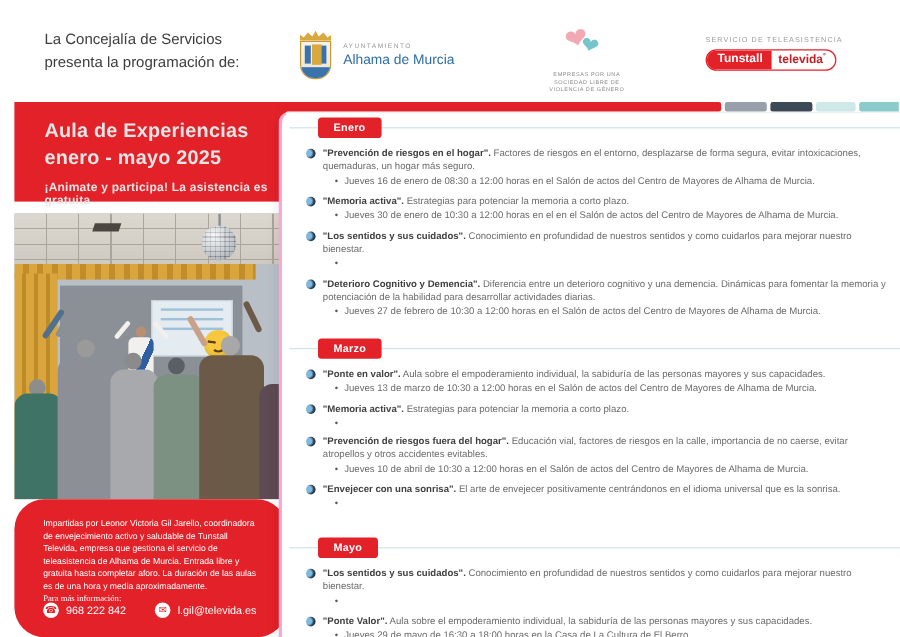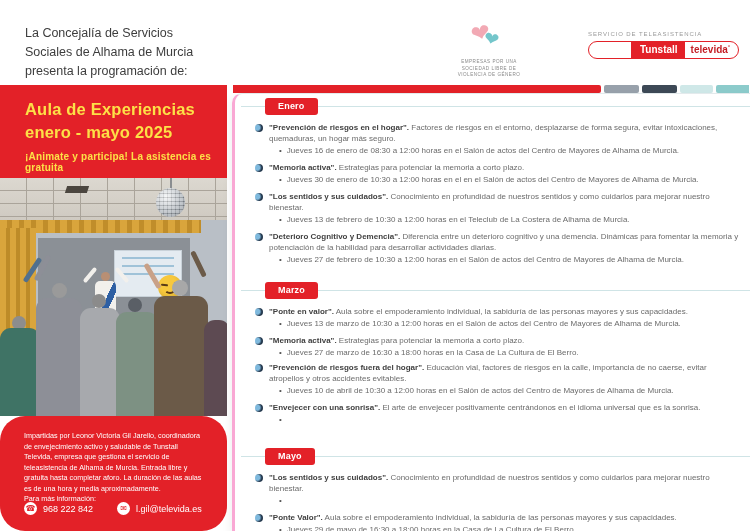--- a/index.html
+++ b/index.html
@@ -1,22 +1,22 @@
 <!DOCTYPE html>
 <html><head>
 <meta charset="utf-8">
 <style>
   html,body{margin:0;padding:0;background:#fff;}
   .page{position:relative;width:750px;height:531px;background:#ffffff;overflow:hidden;
         font-family:"Liberation Sans",sans-serif;-webkit-font-smoothing:antialiased;}
 
   
-  .left{position:absolute;left:0;top:0;width:227px;height:531px;background:#fff;}
+  .left{position:absolute;left:12px;top:0;width:227px;height:531px;background:#fff;}
   .intro{position:absolute;left:25px;top:24px;font-size:12.5px;line-height:19px;color:#3d3d3d;}
-  .banner{position:absolute;left:0;top:85px;width:227px;height:93px;background:#e32128;color:#fde047;}
+  .banner{position:absolute;left:0;top:85px;width:227px;height:83px;background:#e32128;color:#e5e5e5;}
   .banner-title{margin:13px 0 0 25px;font-size:16.5px;font-weight:bold;line-height:23px;letter-spacing:.2px;}
   .banner-sub{margin:7px 0 0 25px;font-size:10px;font-weight:bold;letter-spacing:.2px;}
 
   
   .photo{position:absolute;left:0;top:178px;width:227px;height:238px;background:#b9bfc6;overflow:hidden;}
   .ceiling{position:absolute;top:0;left:0;right:0;height:42px;
     background:repeating-linear-gradient(90deg,transparent 0 26px,#aaa49a 26px 27px),
                repeating-linear-gradient(180deg,transparent 0 12px,#aaa49a 12px 13px),
                linear-gradient(#dcd8d0,#cfcac1);}
   .vent{position:absolute;top:8px;left:66px;width:22px;height:7px;background:#4b463f;transform:skewX(-18deg);}
@@ -45,21 +45,21 @@
     border-left-color:transparent;border-right-color:transparent;border-radius:0 0 12px 12px;box-sizing:border-box;}
   .steps{position:absolute;top:150px;left:72px;width:42px;height:34px;
     background:repeating-linear-gradient(180deg,#b35444 0 6px,#c9a77c 6px 12px);}
   .floor{position:absolute;bottom:0;left:0;right:0;height:30px;background:#c9c2b2;}
   .p{position:absolute;bottom:0;border-radius:11px 11px 0 0;}
   .head{position:absolute;border-radius:50%;}
   .arm{position:absolute;width:5px;height:28px;border-radius:3px;}
 
   .footer{position:absolute;left:0;top:416px;width:227px;height:115px;background:#e32128;color:#fff;border-radius:25px;}
   .footer-text{margin:15px 22px 0 24px;font-size:7.2px;line-height:10.5px;}
-  .footer-info{margin:0 22px 0 24px;font-size:7.2px;line-height:10.5px;}
+  .footer-info{margin:0 22px 0 24px;font-size:7.2px;line-height:10.5px;font-family:Liberation Serif, serif;}
   .contacts{position:absolute;left:24px;top:86px;display:flex;gap:24px;align-items:center;}
   .contact{display:flex;align-items:center;gap:6px;font-size:9px;}
   .circle-icon{width:13px;height:13px;border-radius:50%;background:#fff;color:#e32128;font-size:8px;
     display:flex;align-items:center;justify-content:center;font-family:"DejaVu Sans",sans-serif;}
 
   
   .ayto{position:absolute;left:250px;top:25px;display:flex;gap:10px;align-items:center;}
   .shield{width:26px;height:41px;}
   .crown{height:9px;background:#d9a93f;
     clip-path:polygon(0 100%,0 45%,12% 70%,25% 22%,40% 60%,50% 8%,60% 60%,75% 22%,88% 70%,100% 45%,100% 100%);}
@@ -75,21 +75,21 @@
   .hearts{position:absolute;left:447px;top:22px;width:84px;text-align:center;}
   .hearts-glyphs{height:32px;position:relative;font-family:"DejaVu Sans",sans-serif;}
   .heart1{position:absolute;left:24px;top:-2px;color:#f2a9b4;font-size:23px;transform:rotate(-14deg);}
   .heart2{position:absolute;left:37px;top:6px;color:#74c6cb;font-size:18px;transform:rotate(13deg);}
   .hearts-caption{margin-top:5px;font-size:4.6px;letter-spacing:.5px;color:#8a8a8a;line-height:6.5px;}
 
   .tunstall{position:absolute;left:588px;top:31px;width:150px;}
   .tun-service{font-size:6px;color:#9a9a9a;letter-spacing:.9px;}
   .tun-brand{margin-top:4px;display:inline-flex;align-items:stretch;border:1.5px solid #e32128;
     border-radius:10px;overflow:hidden;background:#fff;}
-  .tun-left{background:#e32128;color:#fff;font-weight:bold;font-size:10px;padding:2px 7px 3px 9px;margin-left:42px;}
+  .tun-left{background:#e32128;color:#fff;font-weight:bold;font-size:10px;padding:2px 7px 3px 9px;}
   .tun-right{color:#c41e24;font-weight:bold;font-size:10px;padding:2px 8px 3px 6px;}
   .tun-mark{font-size:6px;vertical-align:super;color:#c41e24;}
 
   
   .bar{position:absolute;left:233px;top:85px;height:8px;display:flex;gap:3px;}
   .bar span{display:block;height:8px;}
   .seg-red{width:368px;background:#e32128;border-radius:0 2px 2px 0;}
   .seg-gray{width:35px;background:#98a1ab;border-radius:2px;}
   .seg-slate{width:35px;background:#3d4956;border-radius:2px;}
   .seg-pale{width:33px;background:#cfe8e8;border-radius:2px;}
@@ -115,21 +115,20 @@
   .dot{color:#555;}
 </style>
 </head>
 <body>
 
 <div class="page">
 
   <div class="left">
     <div class="intro">
       <div>La Concejalía de Servicios</div>
-      <div>Sociales de Alhama de Murcia</div>
       <div>presenta la programación de:</div>
     </div>
 
     <div class="banner">
       <div class="banner-title">
         <div>Aula de Experiencias</div>
         <div>enero - mayo 2025</div>
       </div>
       <div class="banner-sub">¡Animate y participa! La asistencia es gratuita</div>
     </div>
@@ -185,20 +184,35 @@
           <span>968 222 842</span>
         </div>
         <div class="contact">
           <span class="circle-icon">✉</span>
           <span>l.gil@televida.es</span>
         </div>
       </div>
     </div>
   </div>
 
+  <div class="ayto">
+    <div class="shield">
+      <div class="crown"></div>
+      <div class="shield-body">
+          <span class="sb-left"></span>
+          <span class="sb-right"></span>
+          <span class="sb-tower"></span>
+          <span class="sb-base"></span>
+        </div>
+    </div>
+    <div>
+      <div class="ayto-small">AYUNTAMIENTO</div>
+      <div class="ayto-name">Alhama de Murcia</div>
+    </div>
+  </div>
 
   <div class="hearts">
     <div class="hearts-glyphs">
       <span class="heart1">❤</span>
       <span class="heart2">❤</span>
     </div>
     <div class="hearts-caption">
       <div>EMPRESAS POR UNA</div>
       <div>SOCIEDAD LIBRE DE</div>
       <div>VIOLENCIA DE GÉNERO</div>
@@ -247,21 +261,20 @@
       </div>
     </section>
 
     <section class="month m-febrero">
       <div class="items">
         <div class="item">
           <span class="ball"></span>
           <p class="item-text"><b>"Los sentidos y sus cuidados".</b> <span>Conocimiento en profundidad de nuestros sentidos y como cuidarlos para mejorar nuestro bienestar.</span></p>
           <div class="date-line">
               <span class="dot">•</span>
-              <span>Jueves 13 de febrero de 10:30 a 12:00 horas en el Teleclub de La Costera de Alhama de Murcia.</span>
             </div>
         </div>
         <div class="item">
           <span class="ball"></span>
           <p class="item-text"><b>"Deterioro Cognitivo y Demencia".</b> <span>Diferencia entre un deterioro cognitivo y una demencia. Dinámicas para fomentar la memoria y potenciación de la habilidad para desarrollar actividades diarias.</span></p>
           <div class="date-line">
               <span class="dot">•</span>
               <span>Jueves 27 de febrero de 10:30 a 12:00 horas en el Salón de actos del Centro de Mayores de Alhama de Murcia.</span>
             </div>
         </div>
@@ -279,21 +292,20 @@
           <div class="date-line">
               <span class="dot">•</span>
               <span>Jueves 13 de marzo de 10:30 a 12:00 horas en el Salón de actos del Centro de Mayores de Alhama de Murcia.</span>
             </div>
         </div>
         <div class="item">
           <span class="ball"></span>
           <p class="item-text"><b>"Memoria activa".</b> <span>Estrategias para potenciar la memoria a corto plazo.</span></p>
           <div class="date-line">
               <span class="dot">•</span>
-              <span>Jueves 27 de marzo de 16:30 a 18:00 horas en la Casa de La Cultura de El Berro.</span>
             </div>
         </div>
       </div>
     </section>
 
     <section class="month m-abril">
       <div class="items">
         <div class="item">
           <span class="ball"></span>
           <p class="item-text"><b>"Prevención de riesgos fuera del hogar".</b> <span>Educación vial, factores de riesgos en la calle, importancia de no caerse, evitar atropellos y otros accidentes evitables.</span></p>

